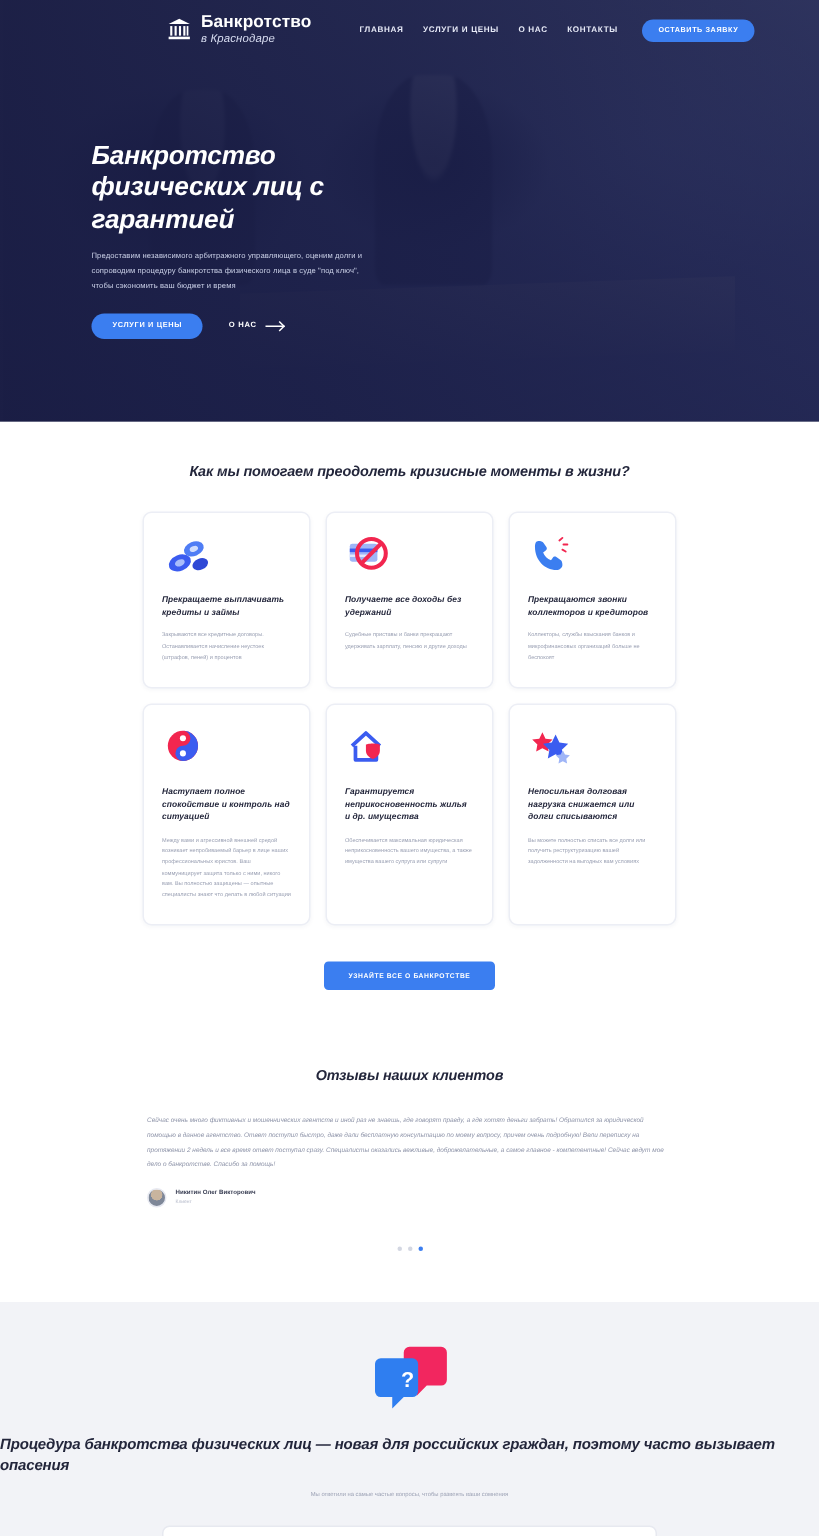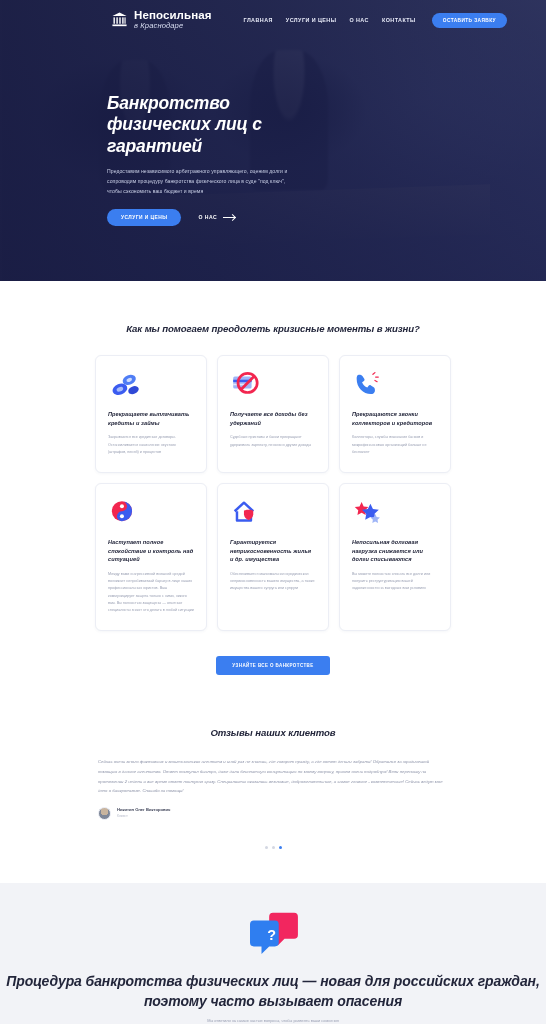--- a/index.html
+++ b/index.html
@@ -63,21 +63,21 @@
     color: #e8ebf8; text-decoration: none; text-transform: uppercase; white-space: nowrap;
   }
   .cta-top {
     margin-left: 16px;
     background: #3b7ef0; color: #fff; border: none; border-radius: 9px;
     font-size: 4.8px; font-weight: 700; letter-spacing: .4px; text-transform: uppercase;
     padding: 5px 11px; cursor: pointer; white-space: nowrap;
     font-family: "Liberation Sans", sans-serif;
   }
 
-  .hero-content { position: relative; z-index: 4; padding: 53px 0 0 107px; width: 330px; }
+  .hero-content { position: relative; z-index: 4; padding: 53px 0 0 61px; width: 330px; }
   .hero-title {
     font-size: 17.5px; font-weight: 700; font-style: italic; color: #ffffff;
     line-height: 1.22; letter-spacing: -.15px; max-width: 205px;
   }
   .hero-sub {
     margin-top: 9px; font-size: 5.1px; line-height: 2.0; color: #c9cfe6;
     max-width: 192px; letter-spacing: .07px;
   }
   .hero-actions { margin-top: 12px; display: flex; align-items: center; gap: 17px; }
   .btn-primary {
@@ -88,21 +88,21 @@
   .btn-link {
     background: none; border: none; color: #fff; cursor: pointer;
     font-size: 5.1px; font-weight: 700; letter-spacing: .5px; text-transform: uppercase;
     display: flex; align-items: center; gap: 6px; font-family: "Liberation Sans", sans-serif;
   }
   .arrow { width: 12px; height: 1px; background: #fff; position: relative; display:inline-block; }
   .arrow::after { content:""; position:absolute; right:0; top:-2px; width:4px; height:4px;
     border-top:1px solid #fff; border-right:1px solid #fff; transform: rotate(45deg); }
 
   
-  .benefits { background: #fff; padding: 42px 0 24px; }
+  .benefits { background: #fff; padding: 28px 0 24px; }
   .sec-title {
     text-align: center; font-size: 9.6px; font-weight: 700; font-style: italic;
     color: #23263b; letter-spacing: -.1px;
   }
   .cards {
     display: grid; grid-template-columns: repeat(3, 112px);
     justify-content: center; gap: 10px; margin-top: 21px;
   }
   .card {
     background: #fff; border: 1px solid #eceef5; border-radius: 6px;
@@ -141,22 +141,22 @@
   .author-name { font-size: 4.1px; font-weight: 700; color: #3c4156; line-height: 1.6; }
   .author-role { font-size: 3.3px; color: #b3b8c8; line-height: 1.6; }
   .dots { display: flex; justify-content: center; gap: 4px; margin-top: 26px; }
   .dot { width: 3px; height: 3px; border-radius: 50%; background: #d3d7e2; }
   .dot.active { background: #3b7ef0; }
 
   
   .faq { background: #f2f3f7; padding: 26px 0 0; }
   .faq-icon-wrap { display: flex; justify-content: center; }
   .faq-title {
-    text-align: center; margin-top: 12px;
-    font-size: 14px; font-weight: 700; font-style: italic; color: #23263b;
+    margin-top: 12px;
+    font-size: 10px; font-weight: 700; font-style: italic; color: #23263b;
     line-height: 1.45; letter-spacing: -.1px;
   }
   .faq-sub { text-align: center; margin-top: 7px; font-size: 3.9px; color: #9ba1b4; }
   .accordion {
     width: 330px; margin: 19px auto 0; background: #fff;
     border: 1px solid #e7e9f0; border-radius: 5px; padding: 14px 16px 18px;
   }
   .acc-head { display: flex; align-items: flex-start; justify-content: space-between; gap: 10px; }
   .acc-q { font-size: 5.0px; font-weight: 700; font-style: italic; color: #2c3044; line-height: 1.5; }
   .chev { width: 6px; height: 6px; flex: none; margin-top: 1px; }
@@ -178,21 +178,21 @@
           <path d="M12 2 2 7h20L12 2z" fill="#ffffff"></path>
           <rect x="3.5" y="9" width="2" height="9" fill="#ffffff"></rect>
           <rect x="7.6" y="9" width="2" height="9" fill="#ffffff"></rect>
           <rect x="11.7" y="9" width="2" height="9" fill="#ffffff"></rect>
           <rect x="15.8" y="9" width="2" height="9" fill="#ffffff"></rect>
           <rect x="19" y="9" width="1.6" height="9" fill="#ffffff"></rect>
           <rect x="2" y="19" width="20" height="2.4" fill="#ffffff"></rect>
         </svg>
       </span>
       <span class="brand-text">
-        <div class="brand-line1">Непосильная</div>
+        <div class="brand-line1">Банкротство</div>
         <div class="brand-line2">в Краснодаре</div>
       </span>
     </div>
 
     <nav class="nav">
       <a href="#">ГЛАВНАЯ</a>
       <a href="#">УСЛУГИ И ЦЕНЫ</a>
       <a href="#">О НАС</a>
       <a href="#">КОНТАКТЫ</a>
     </nav>

